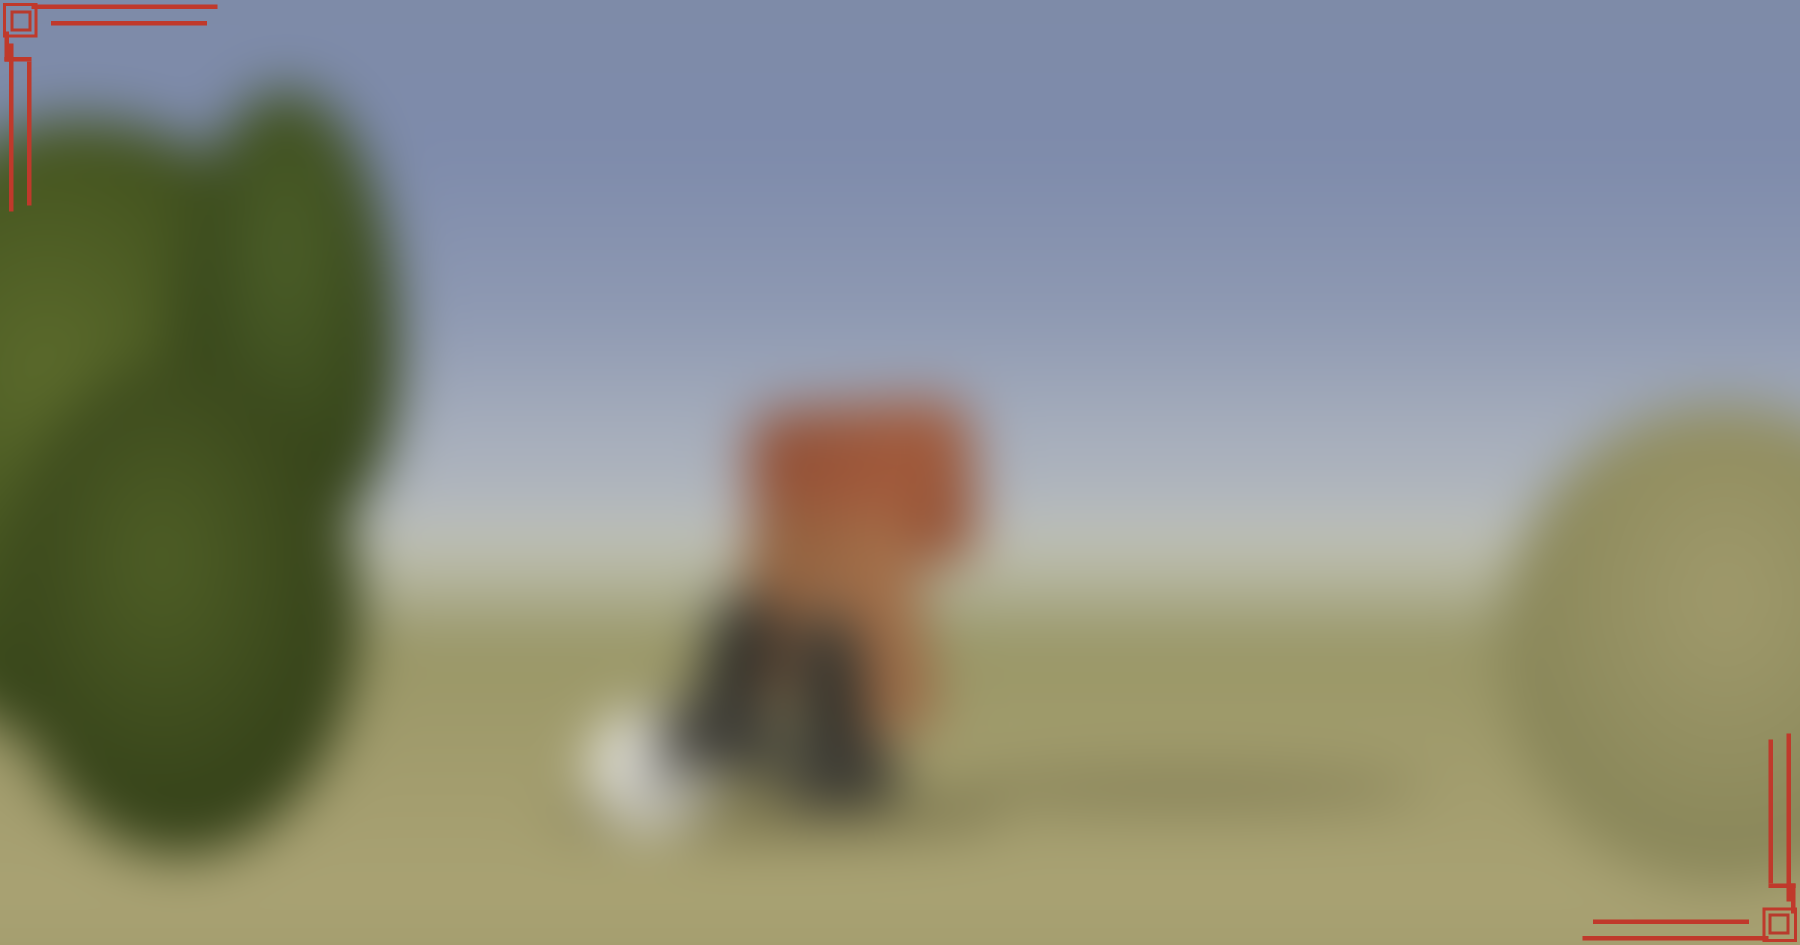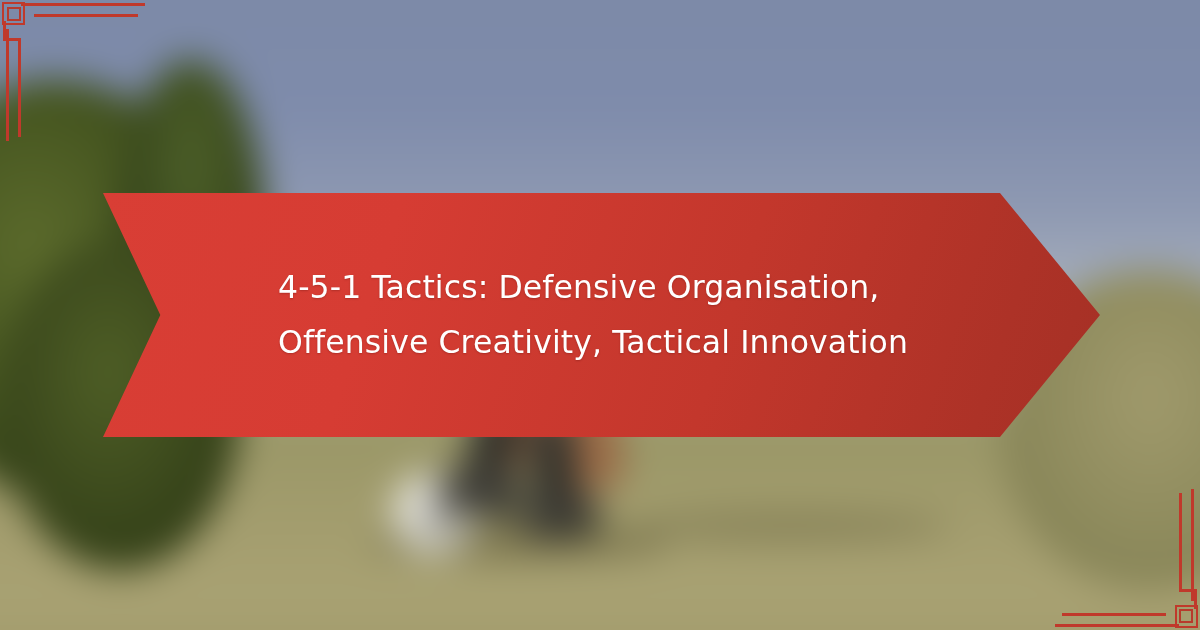--- a/index.html
+++ b/index.html
@@ -302,18 +302,14 @@
     <div class="c-line c-sq-outer"></div>
     <div class="c-line c-sq-inner"></div>
     <div class="c-line c-h1"></div>
     <div class="c-line c-h2"></div>
     <div class="c-line c-v1"></div>
     <div class="c-line c-elbow-h"></div>
     <div class="c-line c-v2"></div>
     <div class="c-line c-v3"></div>
   </div>
 
-  <div class="banner">
-    <div class="banner-text">4-5-1 Tactics: Defensive Organisation,</div>
-    <div class="banner-text">Offensive Creativity, Tactical Innovation</div>
-  </div>
 
 </div>
 
 </body></html>

